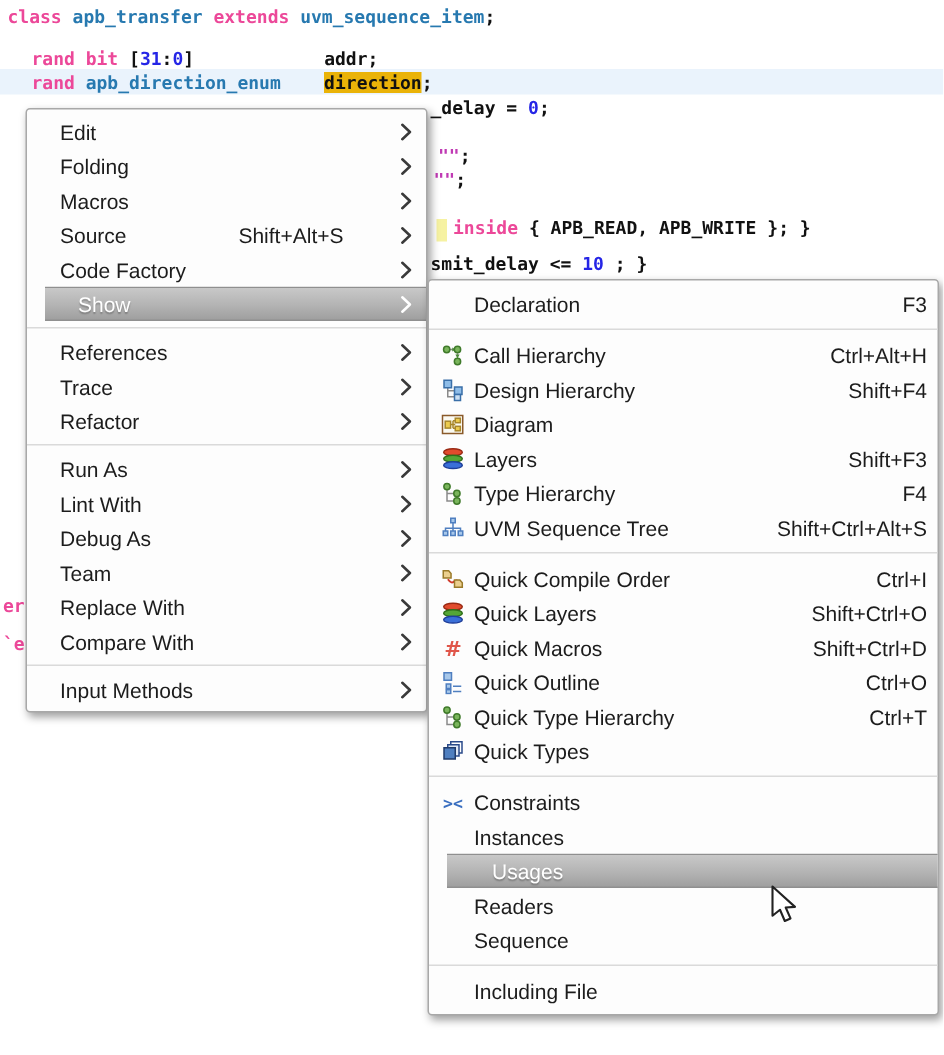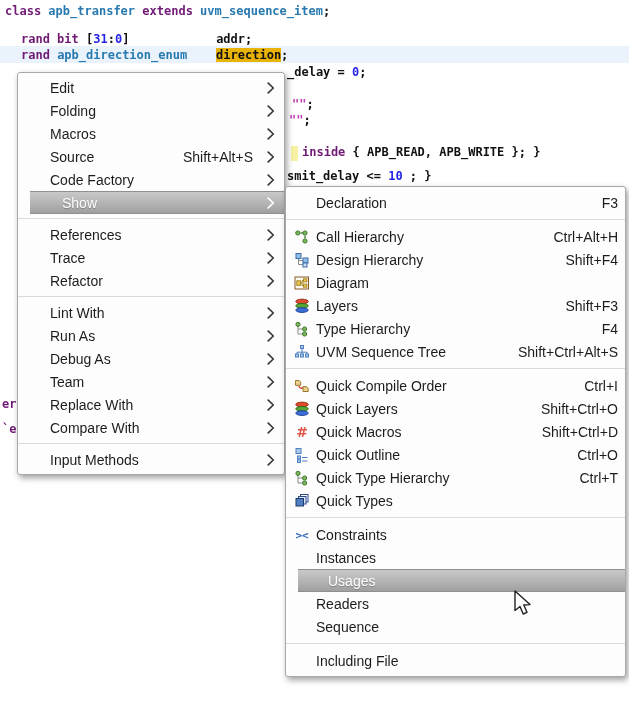--- a/index.html
+++ b/index.html
@@ -1,35 +1,35 @@
 <!DOCTYPE html>
 <html><head>
 <meta charset="utf-8">
 <style>
   html,body{margin:0;padding:0;background:#fff;}
   #screen{position:relative;width:629px;height:703px;overflow:hidden;background:#ffffff;
           font-family:"Liberation Sans",sans-serif;}
   
   .code{position:absolute;font-family:"DejaVu Sans Mono",monospace;font-weight:bold;
         font-size:12px;line-height:16px;white-space:pre;color:#111;z-index:1;}
-  .tok-kw{color:#701a75;text-align:center;}
+  .tok-kw{color:#ec4899;text-align:center;}
   .tok-type{color:#2779b0;}
   .tok-num{color:#2525e6;}
   .tok-str{color:#c03ab4;}
   .tok-hl{background:#eab308;color:#111;}
   .current-line{position:absolute;left:0;top:46px;width:629px;height:17px;background:#eaf3fc;z-index:0;}
   .yellow-frag{position:absolute;left:291px;top:146px;width:7px;height:15px;background:#f6f2a2;z-index:1;}
   
   .menu{position:absolute;background:#fdfdfd;border:1px solid #a8a8a8;border-radius:3px;
         box-shadow:2px 3px 6px rgba(0,0,0,.38);box-sizing:border-box;padding:3px 0;z-index:10;}
   #context-menu{left:17px;top:72px;width:268px;}
   #show-submenu{left:285px;top:186px;width:341px;z-index:11;padding:4px 0;}
   .menu-item{height:23px;display:flex;align-items:center;font-size:14px;color:#1c1c1c;
              position:relative;cursor:default;}
-  #context-menu .menu-item{padding-left:32px;padding-right:9px;}
+  #context-menu .menu-item{padding-left:22px;padding-right:9px;gap:24px;}
   #show-submenu .menu-item{padding-left:7px;padding-right:4px;}
   .menu-item.selected{background:linear-gradient(180deg,#cacaca 0%,#b3b3b3 55%,#9d9d9d 100%);
              color:#fff;box-shadow:inset 0 1px 0 #8f8f8f, inset 0 -1px 0 #8f8f8f;
              text-shadow:0 1px 1px rgba(0,0,0,.25);margin-left:12px;}
   .mi-icon{width:17px;height:16px;margin-right:6px;display:inline-flex;align-items:center;
            justify-content:center;flex:none;}
   .mi-label{flex:none;}
   .mi-short{margin-left:auto;flex:none;padding-right:12px;color:inherit;}
   #show-submenu .mi-short{padding-right:3px;}
   .mi-arrow{flex:none;width:10px;display:inline-flex;justify-content:flex-end;color:#3a3a3a;}
@@ -133,30 +133,30 @@
         <span class="mi-label">Refactor</span>
         <span class="mi-short"></span>
         <span class="mi-arrow">
           <svg width="8" height="12" viewBox="0 0 8 12">
             <path d="M1.2 1.2 L6.3 6 L1.2 10.8" stroke="currentColor" stroke-width="1.7" fill="none" stroke-linecap="round" stroke-linejoin="round"></path>
           </svg>
         </span>
       </div>
       <div class="menu-sep"></div>
       <div class="menu-item">
+        <span class="mi-label">Run As</span>
+        <span class="mi-short"></span>
+        <span class="mi-arrow">
+          <svg width="8" height="12" viewBox="0 0 8 12">
+            <path d="M1.2 1.2 L6.3 6 L1.2 10.8" stroke="currentColor" stroke-width="1.7" fill="none" stroke-linecap="round" stroke-linejoin="round"></path>
+          </svg>
+        </span>
+      </div>
+      <div class="menu-item">
         <span class="mi-label">Lint With</span>
-        <span class="mi-short"></span>
-        <span class="mi-arrow">
-          <svg width="8" height="12" viewBox="0 0 8 12">
-            <path d="M1.2 1.2 L6.3 6 L1.2 10.8" stroke="currentColor" stroke-width="1.7" fill="none" stroke-linecap="round" stroke-linejoin="round"></path>
-          </svg>
-        </span>
-      </div>
-      <div class="menu-item">
-        <span class="mi-label">Run As</span>
         <span class="mi-short"></span>
         <span class="mi-arrow">
           <svg width="8" height="12" viewBox="0 0 8 12">
             <path d="M1.2 1.2 L6.3 6 L1.2 10.8" stroke="currentColor" stroke-width="1.7" fill="none" stroke-linecap="round" stroke-linejoin="round"></path>
           </svg>
         </span>
       </div>
       <div class="menu-item">
         <span class="mi-label">Debug As</span>
         <span class="mi-short"></span>

